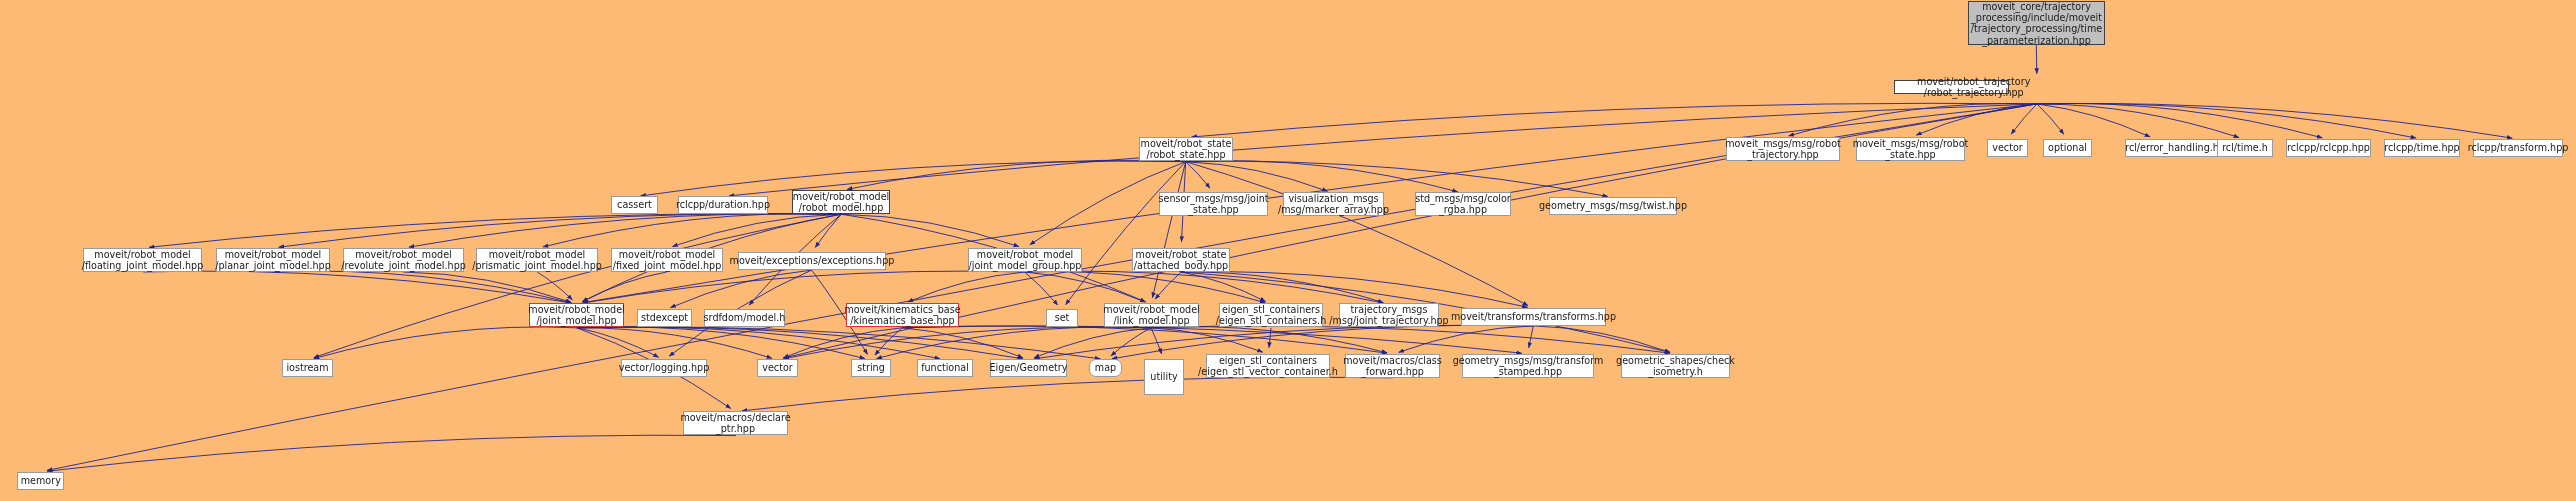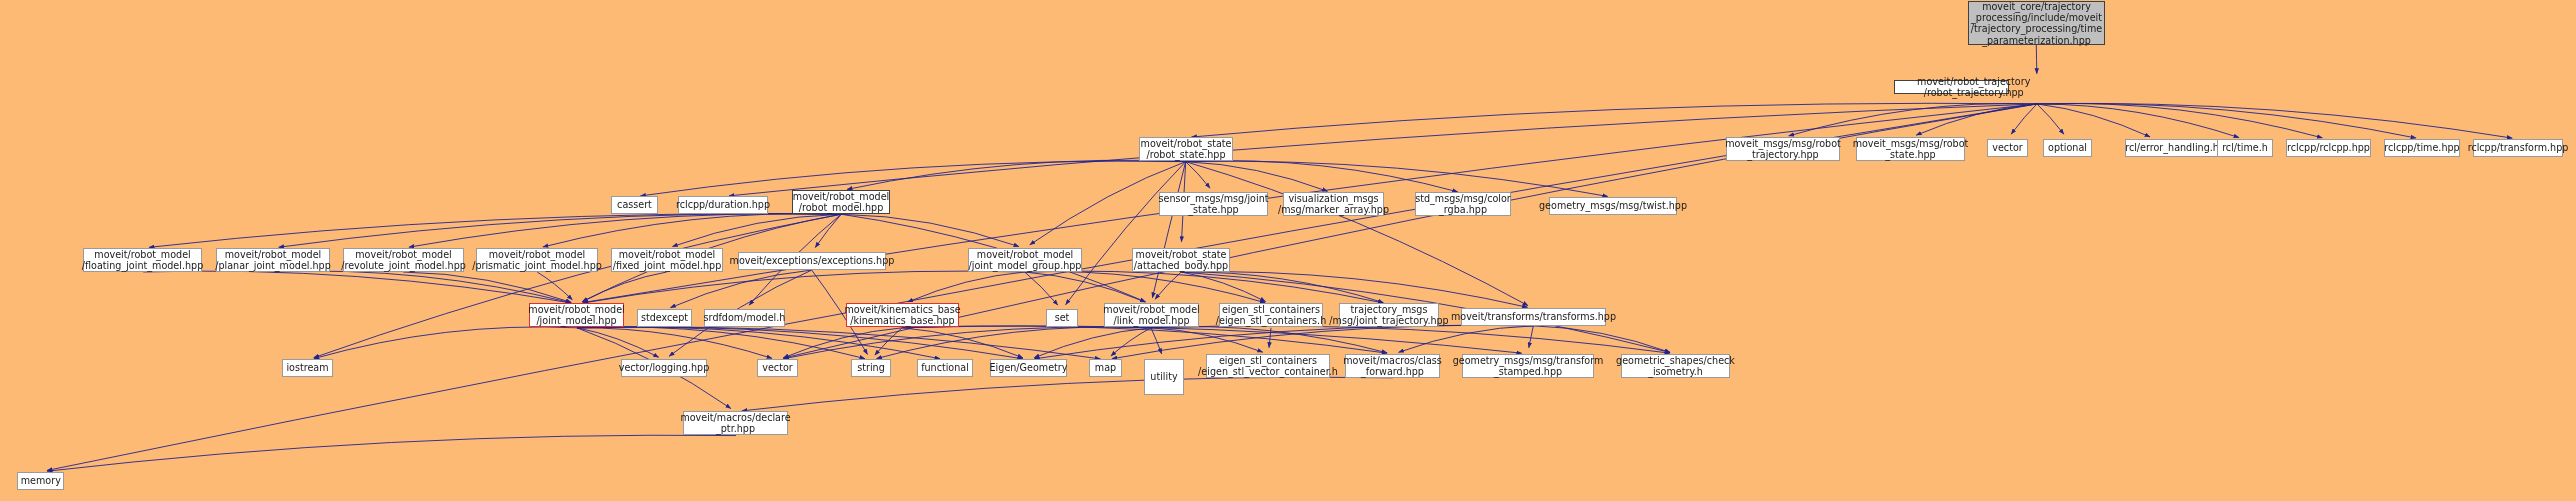--- a/index.html
+++ b/index.html
@@ -171,21 +171,21 @@
 /eigen_stl_containers.h</div>
       <div class="node" style="left: 1339px; top: 303px; width: 100px; height: 24.4px;">trajectory_msgs
 /msg/joint_trajectory.hpp</div>
       <div class="node" style="left: 1461px; top: 308px; width: 145px; height: 18px;">moveit/transforms/transforms.hpp</div>
       <div class="node" style="left: 282px; top: 359px; width: 51px; height: 18px;">iostream</div>
       <div class="node" style="left: 621px; top: 359px; width: 86px; height: 18px;">vector/logging.hpp</div>
       <div class="node" style="left: 757px; top: 359px; width: 41px; height: 18px;">vector</div>
       <div class="node" style="left: 851px; top: 359px; width: 40px; height: 18px;">string</div>
       <div class="node" style="left: 917px; top: 359px; width: 56px; height: 18px;">functional</div>
       <div class="node" style="left: 990px; top: 359px; width: 77px; height: 18px;">Eigen/Geometry</div>
-      <div class="node" style="left: 1089px; top: 359px; width: 33px; height: 18px;">map</div>
+      <div class="node" style="left: 1089px; top: 359px; width: 33px; height: 18px; border-radius: 7px;">map</div>
       <div class="node" style="left: 1144px; top: 359px; width: 40px; height: 36px;">utility</div>
       <div class="node" style="left: 1206px; top: 354px; width: 124px; height: 24.4px;">eigen_stl_containers
 /eigen_stl_vector_container.h</div>
       <div class="node" style="left: 1345px; top: 354px; width: 95px; height: 24.4px;">moveit/macros/class
 _forward.hpp</div>
       <div class="node" style="left: 1462px; top: 354px; width: 132px; height: 24.4px;">geometry_msgs/msg/transform
 _stamped.hpp</div>
       <div class="node" style="left: 1621px; top: 354px; width: 109px; height: 24.4px;">geometric_shapes/check
 _isometry.h</div>
       <div class="node" style="left: 683px; top: 411px; width: 105px; height: 24.4px;">moveit/macros/declare

